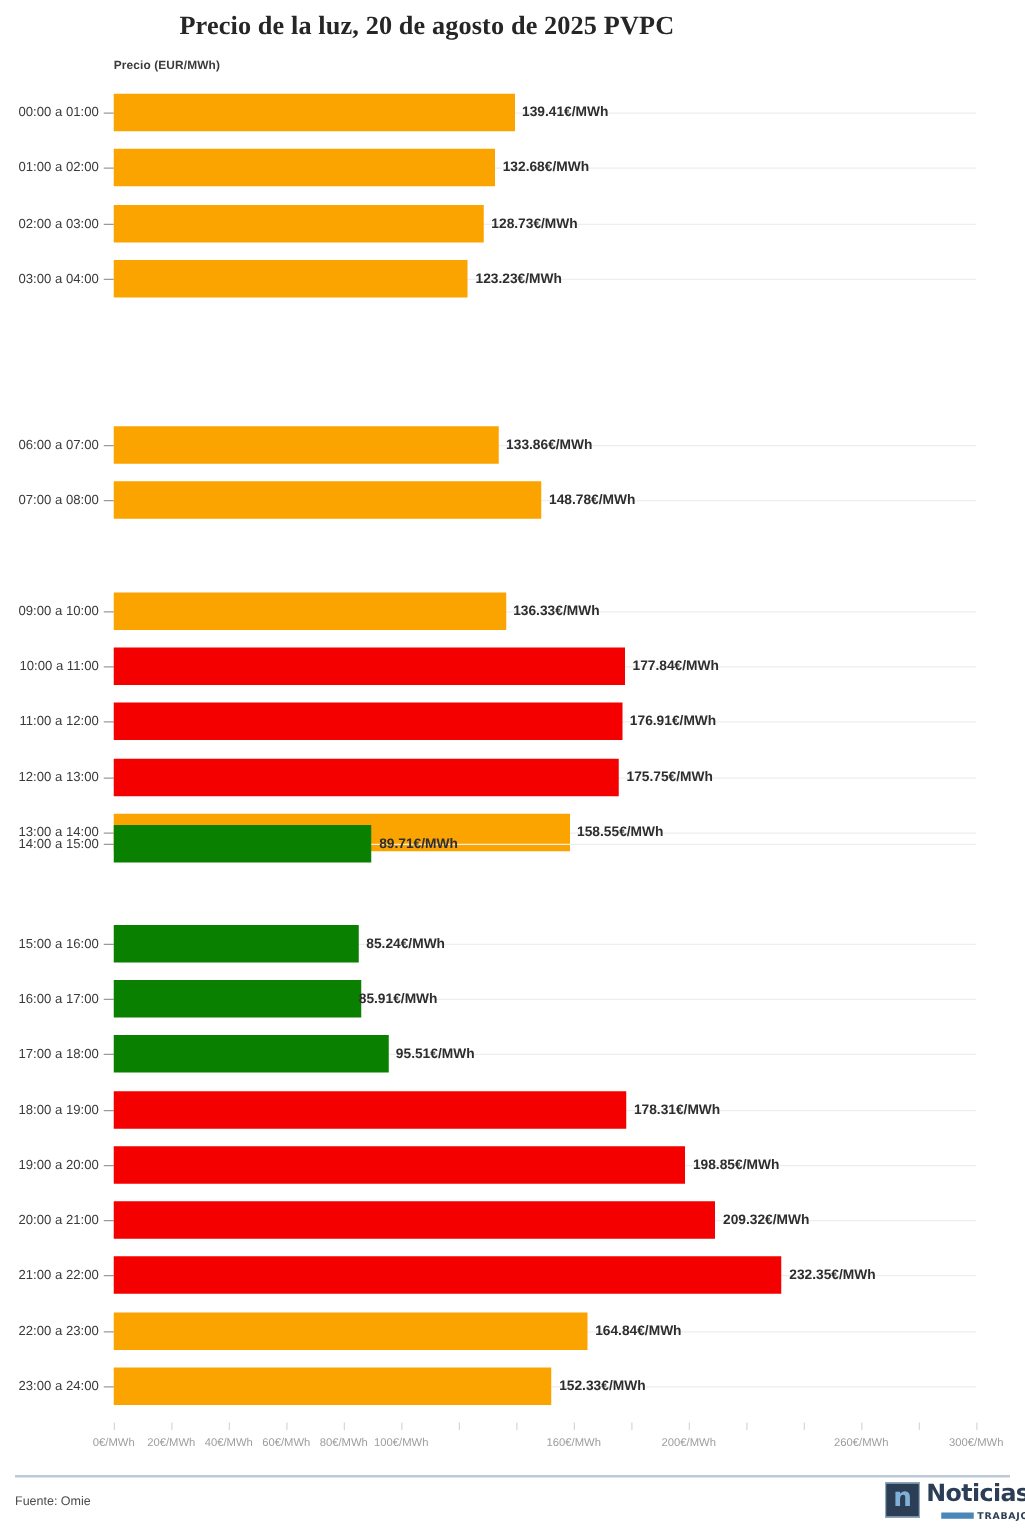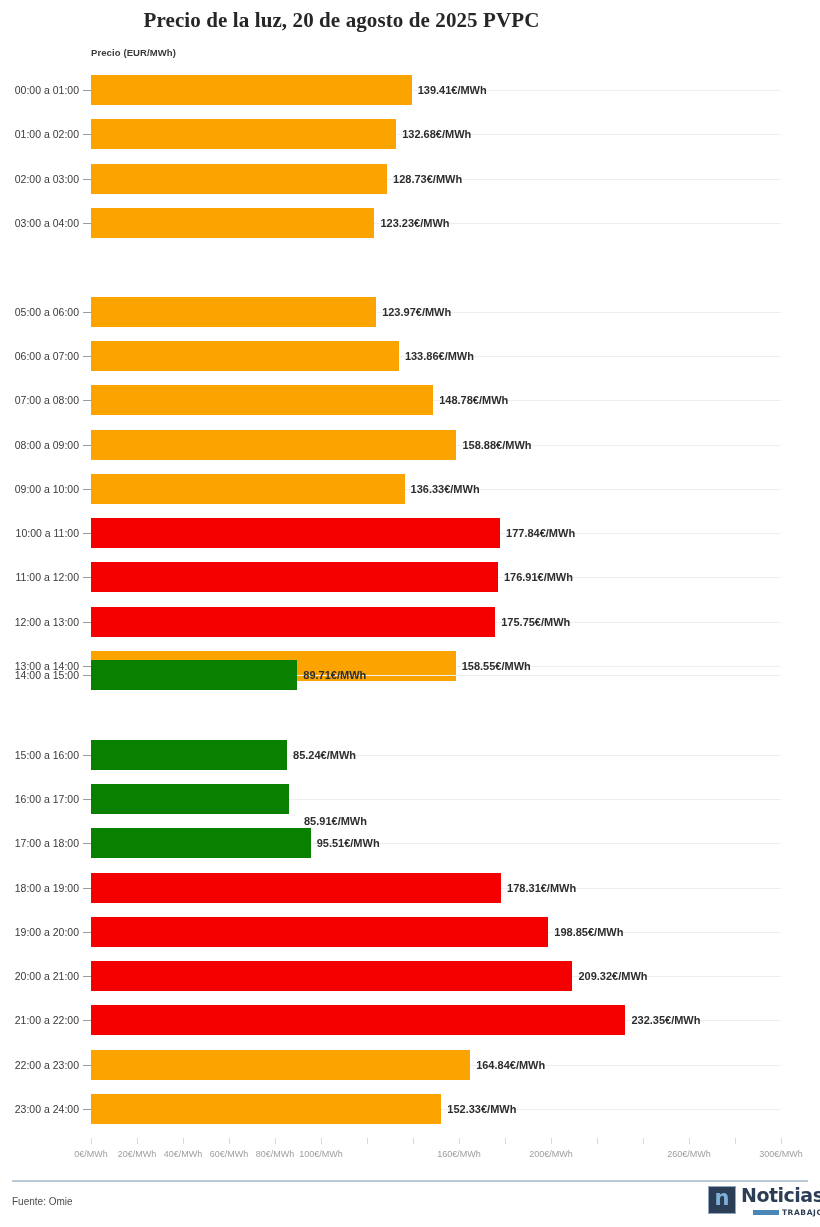--- a/index.html
+++ b/index.html
@@ -204,48 +204,34 @@
       <div class="bar" style="width: 296.079px; background: rgb(251, 164, 0);"></div>
       <div class="bar-value" style="left: 387.079px;">128.73€/MWh</div>
     </div>
     <div class="row" style="top: 132.9px;">
       <div class="gridline"></div>
       <div class="tickmark"></div>
       <div class="cat-label">03:00 a 04:00</div>
       <div class="bar" style="width: 283.429px; background: rgb(251, 164, 0);"></div>
       <div class="bar-value" style="left: 374.429px;">123.23€/MWh</div>
     </div>
-    <div class="row" style="top: 221.5px;">
-      <div class="gridline"></div>
-      <div class="tickmark"></div>
-      <div class="cat-label">05:00 a 06:00</div>
-      <div class="bar" style="width: 285.131px; background: rgb(251, 164, 0);"></div>
-      <div class="bar-value" style="left: 376.131px;">123.97€/MWh</div>
-    </div>
     <div class="row" style="top: 265.8px;">
       <div class="gridline"></div>
       <div class="tickmark"></div>
       <div class="cat-label">06:00 a 07:00</div>
       <div class="bar" style="width: 307.878px; background: rgb(251, 164, 0);"></div>
       <div class="bar-value" style="left: 398.878px;">133.86€/MWh</div>
     </div>
     <div class="row" style="top: 310.1px;">
       <div class="gridline"></div>
       <div class="tickmark"></div>
       <div class="cat-label">07:00 a 08:00</div>
       <div class="bar" style="width: 342.194px; background: rgb(251, 164, 0);"></div>
       <div class="bar-value" style="left: 433.194px;">148.78€/MWh</div>
     </div>
-    <div class="row" style="top: 354.4px;">
-      <div class="gridline"></div>
-      <div class="tickmark"></div>
-      <div class="cat-label">08:00 a 09:00</div>
-      <div class="bar" style="width: 365.424px; background: rgb(251, 164, 0);"></div>
-      <div class="bar-value" style="left: 456.424px;">158.88€/MWh</div>
-    </div>
     <div class="row" style="top: 398.7px;">
       <div class="gridline"></div>
       <div class="tickmark"></div>
       <div class="cat-label">09:00 a 10:00</div>
       <div class="bar" style="width: 313.559px; background: rgb(251, 164, 0);"></div>
       <div class="bar-value" style="left: 404.559px;">136.33€/MWh</div>
     </div>
     <div class="row" style="top: 443px;">
       <div class="gridline"></div>
       <div class="tickmark"></div>
@@ -286,21 +272,21 @@
       <div class="tickmark"></div>
       <div class="cat-label">15:00 a 16:00</div>
       <div class="bar" style="width: 196.052px; background: rgb(10, 128, 0);"></div>
       <div class="bar-value" style="left: 287.052px;">85.24€/MWh</div>
     </div>
     <div class="row" style="top: 708.8px;">
       <div class="gridline"></div>
       <div class="tickmark"></div>
       <div class="cat-label">16:00 a 17:00</div>
       <div class="bar" style="width: 197.593px; background: rgb(10, 128, 0);"></div>
-      <div class="bar-value" style="left: 298px; margin-top: 22px;">85.91€/MWh</div>
+      <div class="bar-value" style="left: 281px;">85.91€/MWh</div>
     </div>
     <div class="row" style="top: 753.1px;">
       <div class="gridline"></div>
       <div class="tickmark"></div>
       <div class="cat-label">17:00 a 18:00</div>
       <div class="bar" style="width: 219.673px; background: rgb(10, 128, 0);"></div>
       <div class="bar-value" style="left: 310.673px;">95.51€/MWh</div>
     </div>
     <div class="row" style="top: 797.4px;">
       <div class="gridline"></div>

